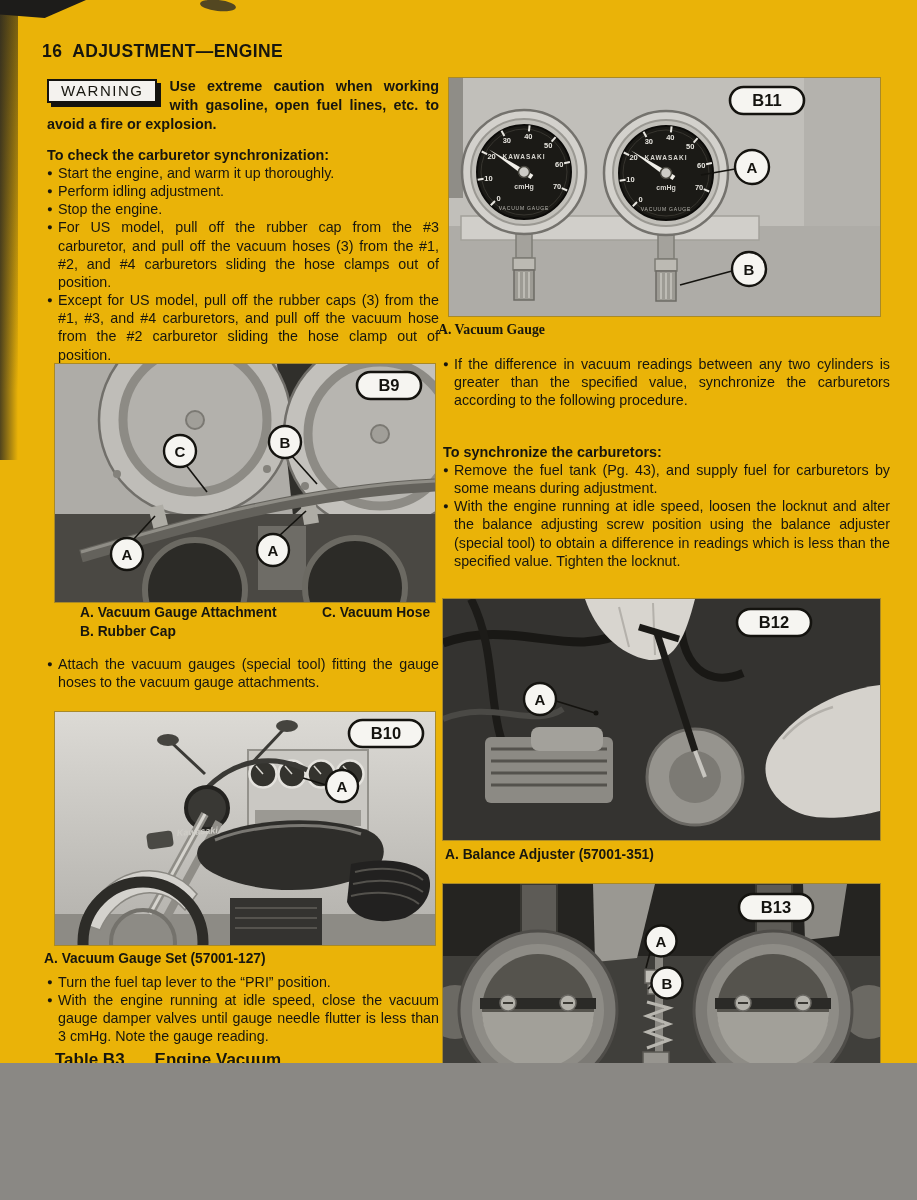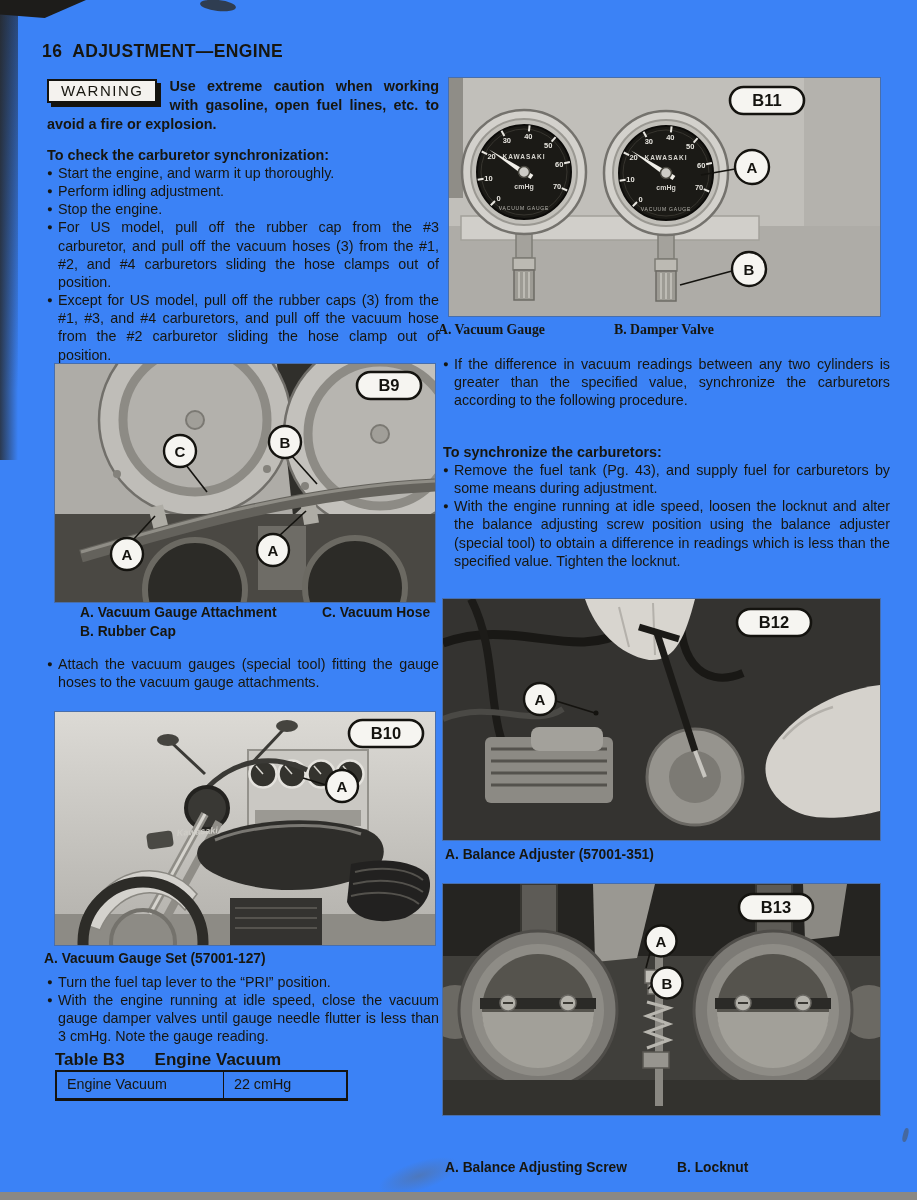--- a/index.html
+++ b/index.html
@@ -1,18 +1,18 @@
 <!DOCTYPE html>
 <html><head>
 <meta charset="utf-8">
 <style>
   html,body{margin:0;padding:0;background:#8a8884;}
   .page{
-    position:relative; width:917px; height:1192px; margin:0 auto;
-    background:#3b82f6; overflow:hidden;
+    position:relative; width:917px; height:1063px; margin:0 auto;
+    background:#eab308; overflow:hidden;
     font-family:"Liberation Sans", sans-serif; color:#17160f;
   }
   .abs{position:absolute;}
   
   .edge-shade{left:0;top:0;width:18px;height:460px;
     background:linear-gradient(to right, rgba(38,37,34,.78), rgba(38,37,34,0)),
                linear-gradient(to bottom, rgba(25,24,22,.55), rgba(25,24,22,0) 85%);}
   .corner-blob{left:0;top:0;width:86px;height:18px;background:#1d1c1a;
     clip-path:polygon(0 0,100% 0,52% 100%,0 80%);}
   .top-blob{left:200px;top:0;width:36px;height:11px;background:rgba(45,44,40,.8);
@@ -305,21 +305,20 @@
       </g>
       <g>
         <rect class="badge-r" x="281" y="9" width="74" height="27" rx="13.5"></rect>
         <text class="badge-t" x="318" y="28">B11</text>
       </g>
     </svg>
   </figure>
 
   <div class="abs caps" style="left:438px;top:321px;width:440px;grid-template-columns:176px 1fr;font-family:Liberation Serif, serif;">
     <span class="cap">A. Vacuum Gauge</span>
-    <span class="cap">B. Damper Valve</span>
   </div>
 
   <div class="abs" style="left:443px;top:355px;width:447px;">
     <div class="bullet">
         <span class="b">●</span>
         <p>If the difference in vacuum readings between any two cylinders is greater than the specified value, synchronize the carburetors according to the following procedure.</p>
       </div>
   </div>
 
   <div class="abs" style="left:443px;top:444px;width:447px;">

